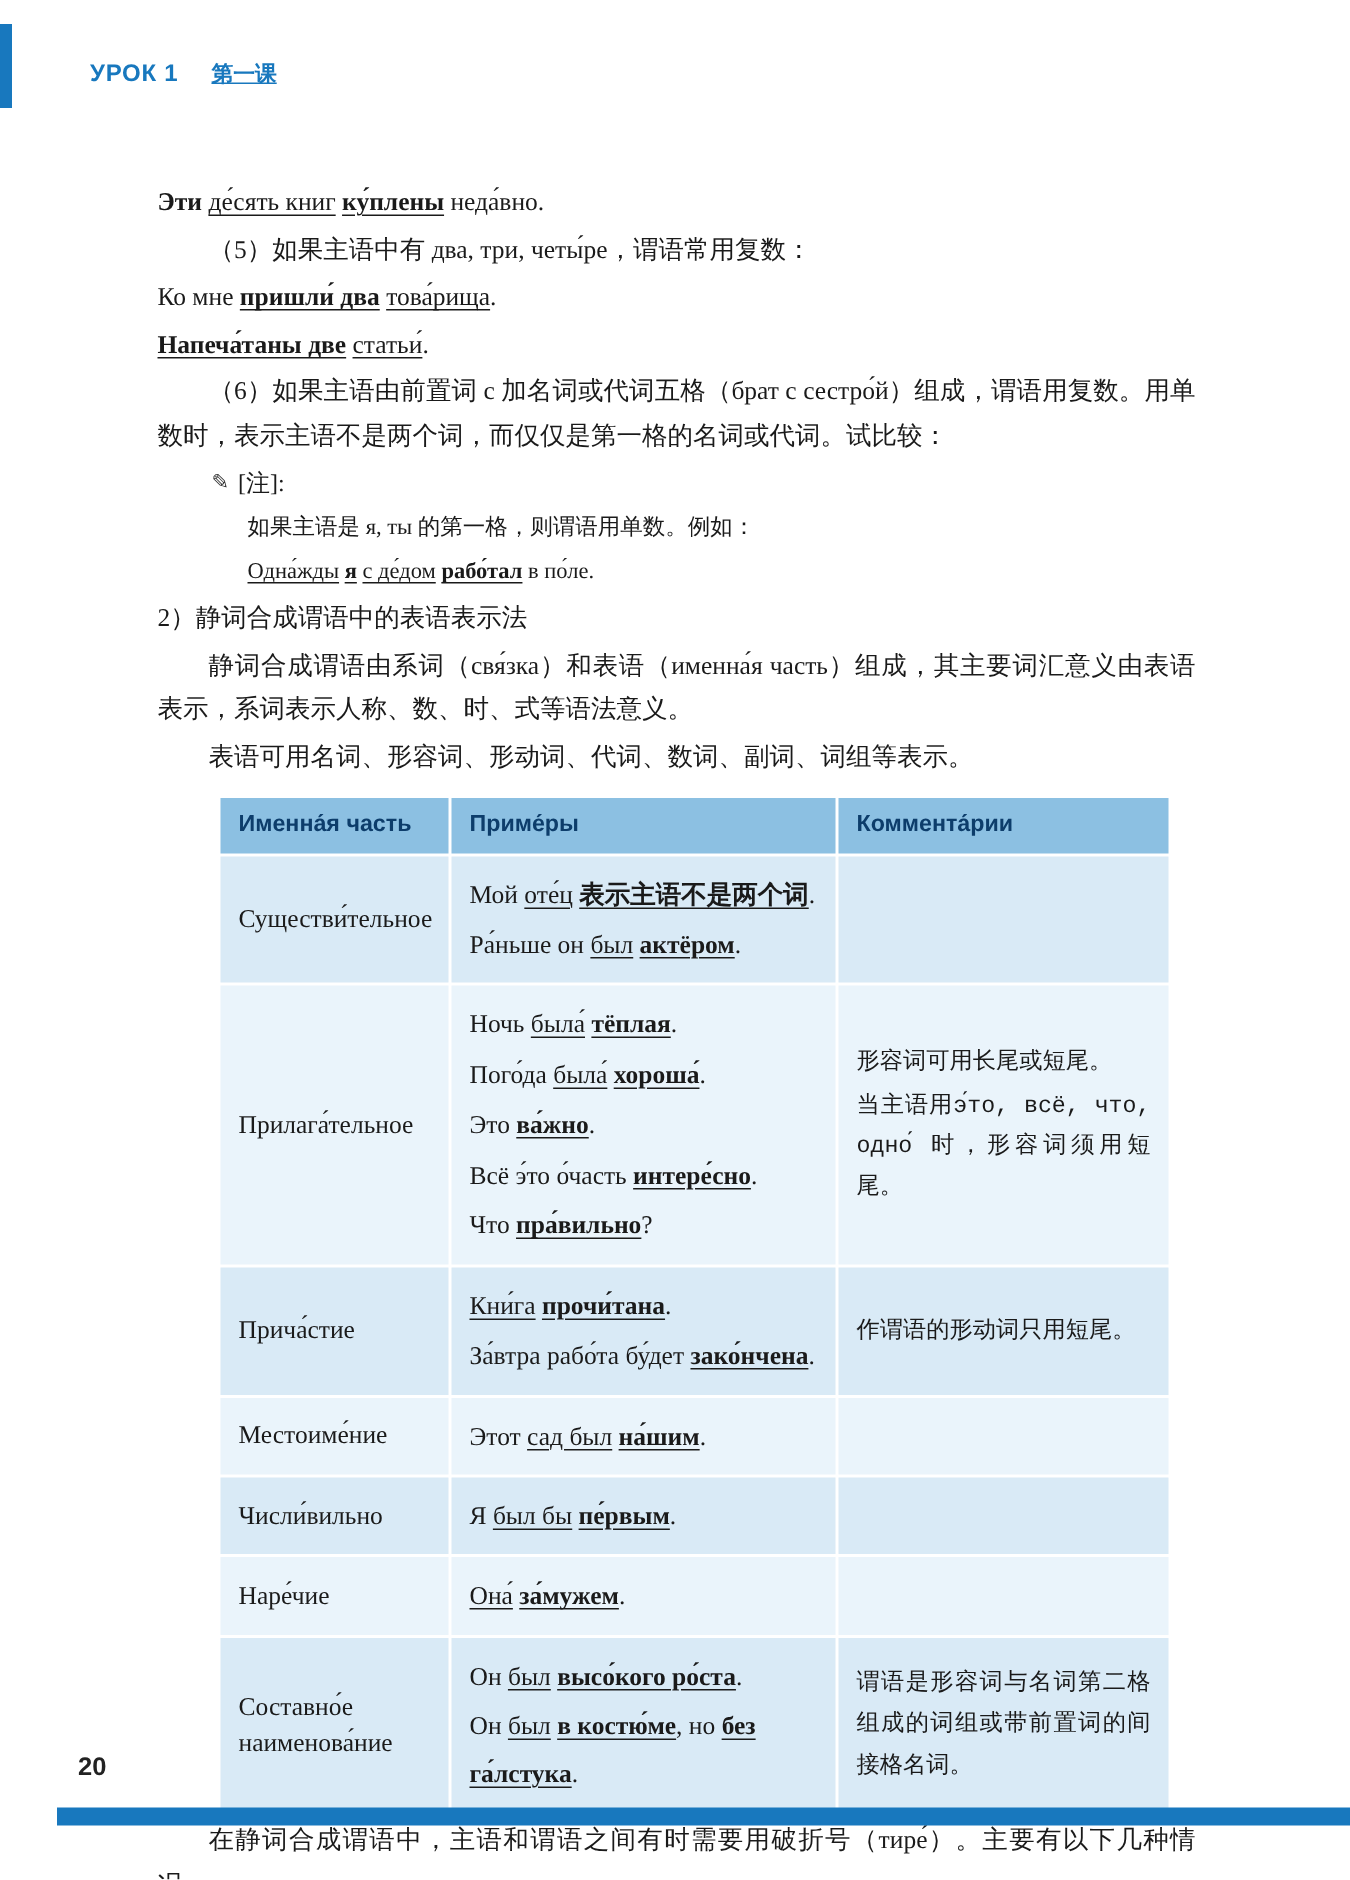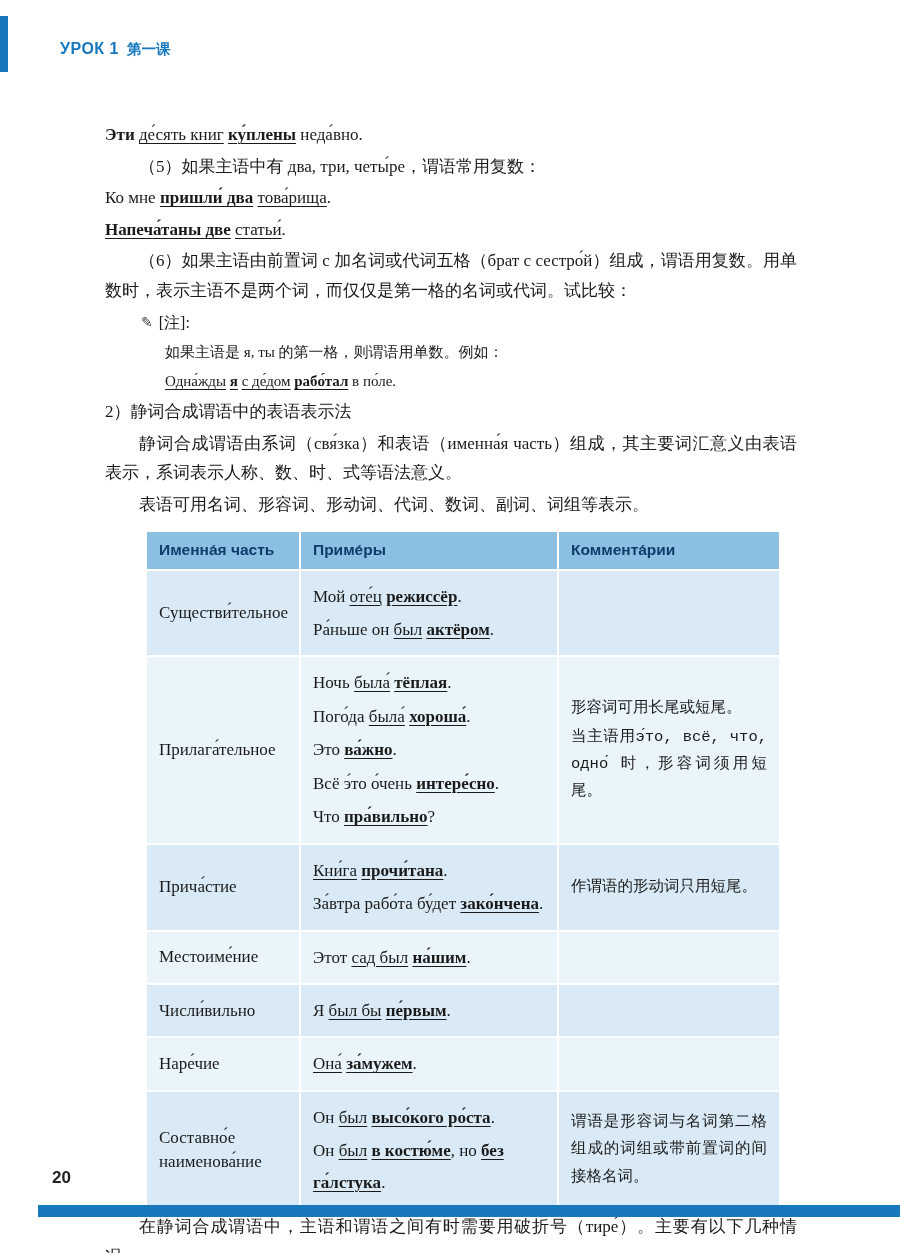--- a/index.html
+++ b/index.html
@@ -12,21 +12,21 @@
   }
   *{margin:0;padding:0;box-sizing:border-box;}
   html,body{background:#ffffff;}
   body{width:900px;height:1253px;font-family:"Liberation Serif",serif;color:var(--text);}
   .page{position:relative;width:900px;height:1253px;background:#fff;overflow:hidden;}
 
   
   .top-stripe{position:absolute;left:0;top:16px;width:8px;height:56px;background:var(--accent);}
   .lesson-header{position:absolute;left:60px;top:40px;font-family:"Liberation Sans",sans-serif;color:var(--accent);display:flex;align-items:baseline;}
   .lesson-ru{font-weight:bold;font-size:16px;letter-spacing:.5px;}
-  .lesson-cn{font-size:14.5px;margin-left:8px;font-weight:bold;}
+  .lesson-cn{font-size:14.5px;margin-left:22px;font-weight:bold;text-decoration:underline;}
 
   
   .bottom-bar{position:absolute;left:38px;right:0;top:1205px;height:12px;background:var(--accent);}
   .page-number{position:absolute;left:52px;top:1168px;font-family:"Liberation Sans",sans-serif;font-weight:bold;font-size:17px;color:#222;text-align:right;}
 
   
   .content{position:absolute;left:105px;top:118px;width:692px;font-size:17px;line-height:1.74;}
   .content p{margin:2px 0;}
   .ex{margin-left:36px;}
   .cn{text-indent:2em;text-align:justify;}
@@ -106,32 +106,32 @@
           <tr>
             <th>Именна́я часть</th>
             <th>Приме́ры</th>
             <th>Коммента́рии</th>
           </tr>
         </thead>
       <tbody>
           <tr>
             <td class="name-cell">Существи́тельное</td>
             <td class="ex-cell">
-              <div class="ex-line"><span>Мой </span><span class="u">оте́ц</span><span> </span><span class="b u">режиссёр</span><span>.</span></div>
+              <div class="ex-line"><span>Мой </span><span class="u">оте́ц</span><span> </span><span class="b u">表示主语不是两个词</span><span>.</span></div>
               <div class="ex-line"><span>Ра́ньше он </span><span class="u">был</span><span> </span><span class="b u">актёром</span><span>.</span></div>
             </td>
             <td class="cmt-cell"></td>
           </tr>
           <tr>
             <td class="name-cell">Прилага́тельное</td>
             <td class="ex-cell">
               <div class="ex-line"><span>Ночь </span><span class="u">была́</span><span> </span><span class="b u">тёплая</span><span>.</span></div>
               <div class="ex-line"><span>Пого́да </span><span class="u">была́</span><span> </span><span class="b u">хороша́</span><span>.</span></div>
               <div class="ex-line"><span>Это </span><span class="b u">ва́жно</span><span>.</span></div>
-              <div class="ex-line"><span>Всё э́то о́чень </span><span class="b u">интере́сно</span><span>.</span></div>
+              <div class="ex-line"><span>Всё э́то о́часть </span><span class="b u">интере́сно</span><span>.</span></div>
               <div class="ex-line"><span>Что </span><span class="b u">пра́вильно</span><span>?</span></div>
             </td>
             <td class="cmt-cell">
               <div class="cmt-line">形容词可用长尾或短尾。</div>
               <div class="cmt-line">当主语用э́то, всё, что, одно́ 时，形容词须用短尾。</div>
             </td>
           </tr>
           <tr>
             <td class="name-cell">Прича́стие</td>
             <td class="ex-cell">

